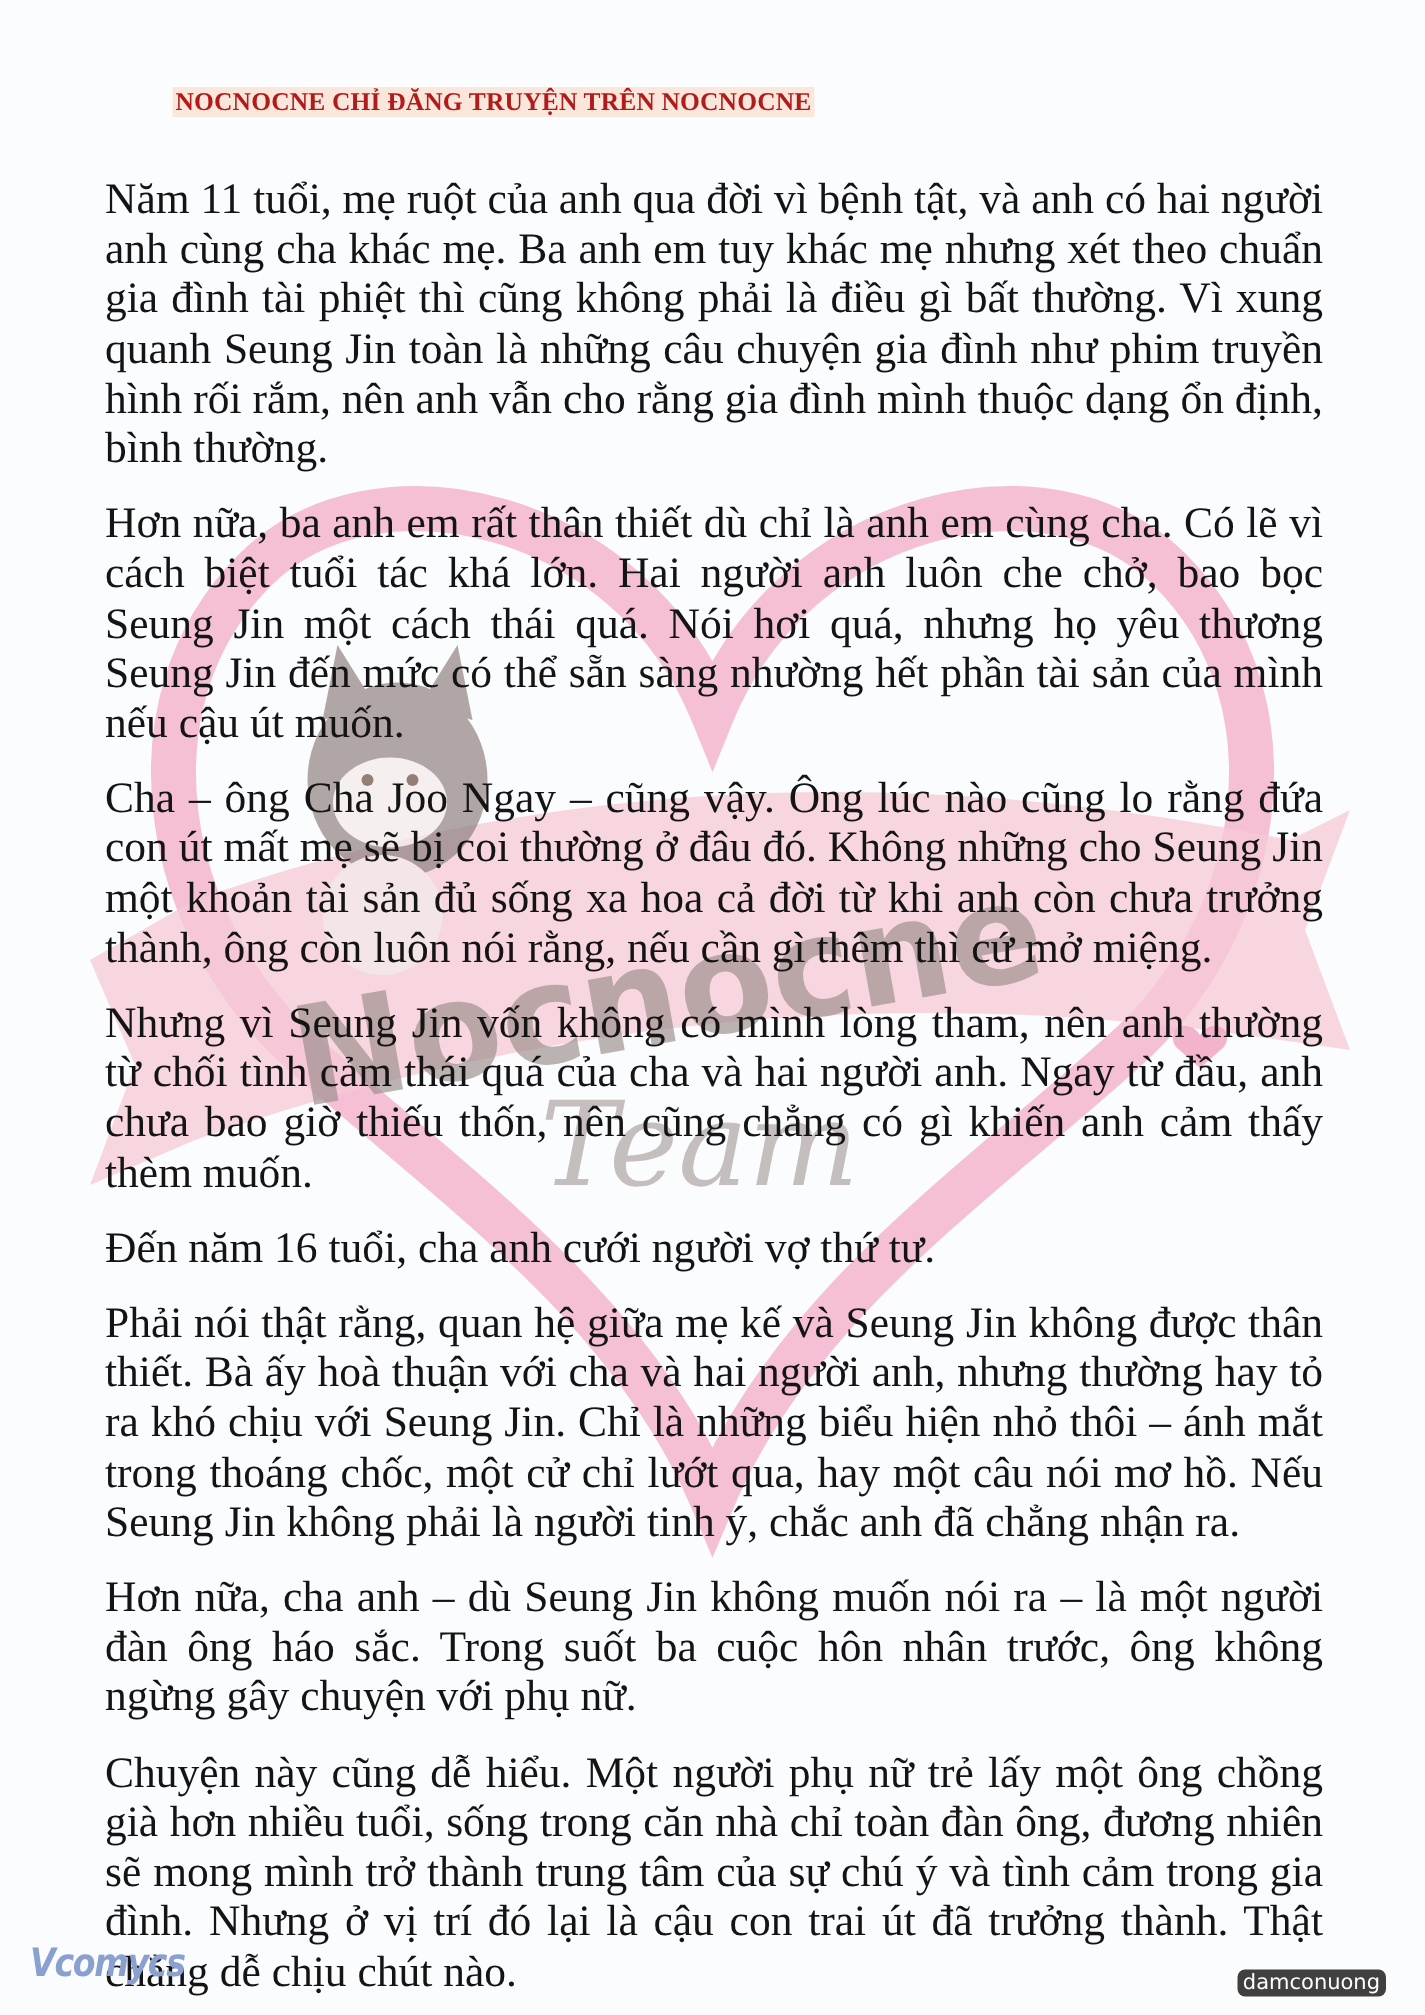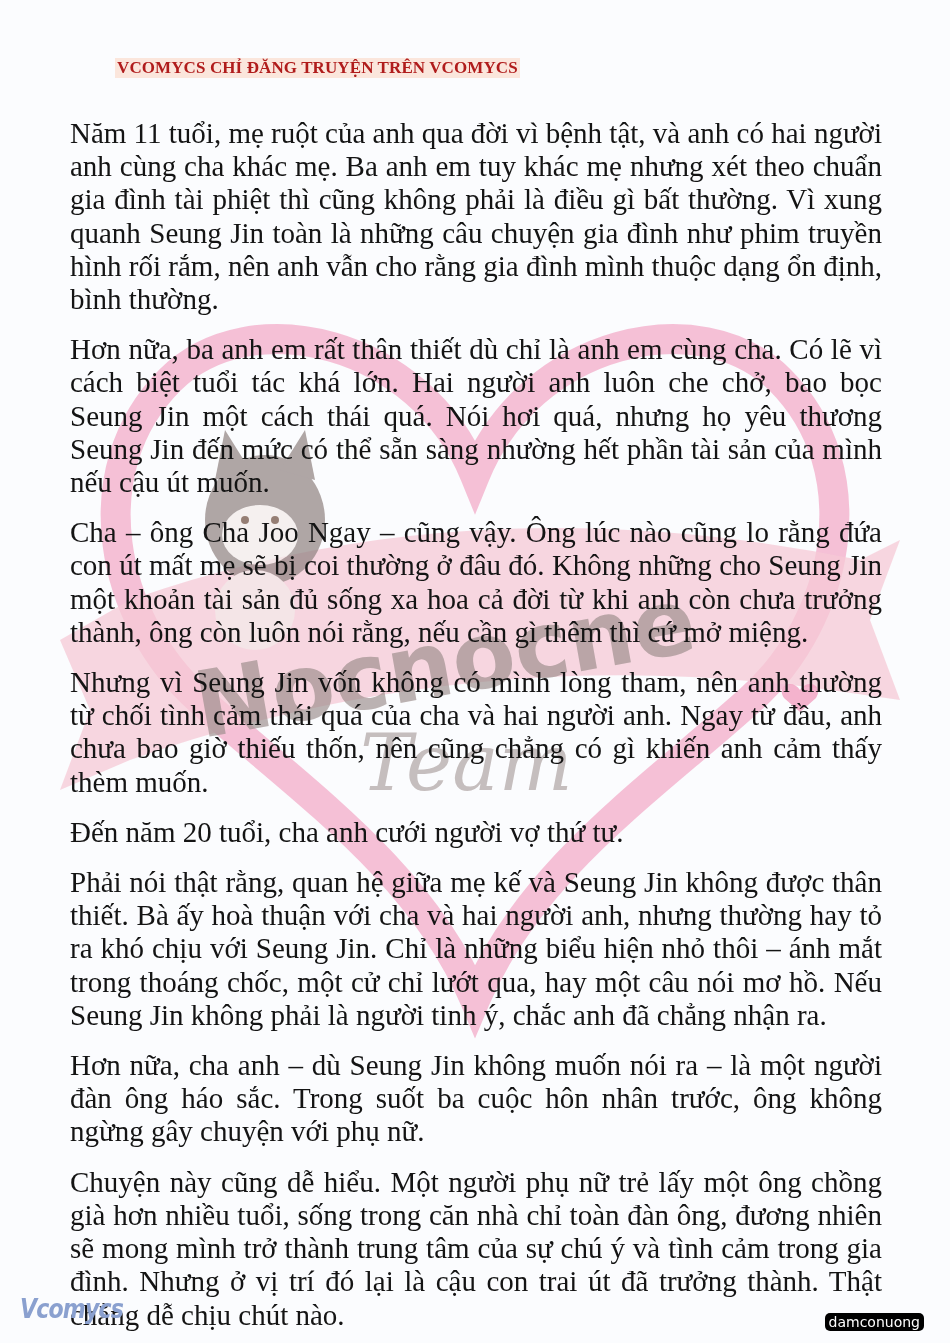--- a/index.html
+++ b/index.html
@@ -37,21 +37,21 @@
       font-style: italic; font-weight: bold;
       font-size: 26px; letter-spacing: -1px;
       color: #8aa0cf;
       transform: scaleX(0.85); transform-origin: left;
     }
     .footer-tag {
       position: absolute; right: 26px; top: 1313px;
       font-family: "DejaVu Sans", sans-serif;
       font-size: 14px;
       color: #ffffff;
-      background: #000000;
+      background: #404040;
       border-radius: 5px;
       padding: 0 4px;
       line-height: 18px;
     }
   </style>
 </head>
 <body>
 
 <div class="page">
 
@@ -69,28 +69,28 @@
       <circle cx="245" cy="520" r="4" fill="#6b4a3a"></circle>
       <circle cx="275" cy="520" r="4" fill="#6b4a3a"></circle>
       <ellipse cx="255" cy="610" rx="40" ry="40" fill="#f3ecea"></ellipse>
     </g>
 
     <path d="M800 690 c -8 -12 -24 -4 -16 8 l 16 14 l 16 -14 c 8 -12 -8 -20 -16 -8 z" fill="#f3a0c0" opacity="0.8"></path>
     <text x="190" y="690" font-family="DejaVu Sans, sans-serif" font-weight="bold" font-size="92" fill="#9a8c8a" opacity="0.65" transform="rotate(-10 470 650)">Nocnocne</text>
     <text x="360" y="790" font-family="DejaVu Serif, serif" font-style="italic" font-size="78" fill="#9a8c8a" opacity="0.55">Team</text>
   </svg>
 
-  <div class="header-note">VCOMYCS CHỈ ĐĂNG TRUYỆN TRÊN VCOMYCS</div>
+  <div class="header-note">NOCNOCNE CHỈ ĐĂNG TRUYỆN TRÊN NOCNOCNE</div>
 
   <div class="content">
     <p>Năm 11 tuổi, mẹ ruột của anh qua đời vì bệnh tật, và anh có hai người anh cùng cha khác mẹ. Ba anh em tuy khác mẹ nhưng xét theo chuẩn gia đình tài phiệt thì cũng không phải là điều gì bất thường. Vì xung quanh Seung Jin toàn là những câu chuyện gia đình như phim truyền hình rối rắm, nên anh vẫn cho rằng gia đình mình thuộc dạng ổn định, bình thường.</p>
     <p>Hơn nữa, ba anh em rất thân thiết dù chỉ là anh em cùng cha. Có lẽ vì cách biệt tuổi tác khá lớn. Hai người anh luôn che chở, bao bọc Seung Jin một cách thái quá. Nói hơi quá, nhưng họ yêu thương Seung Jin đến mức có thể sẵn sàng nhường hết phần tài sản của mình nếu cậu út muốn.</p>
     <p>Cha – ông Cha Joo Ngay – cũng vậy. Ông lúc nào cũng lo rằng đứa con út mất mẹ sẽ bị coi thường ở đâu đó. Không những cho Seung Jin một khoản tài sản đủ sống xa hoa cả đời từ khi anh còn chưa trưởng thành, ông còn luôn nói rằng, nếu cần gì thêm thì cứ mở miệng.</p>
     <p>Nhưng vì Seung Jin vốn không có mình lòng tham, nên anh thường từ chối tình cảm thái quá của cha và hai người anh. Ngay từ đầu, anh chưa bao giờ thiếu thốn, nên cũng chẳng có gì khiến anh cảm thấy thèm muốn.</p>
-    <p>Đến năm 20 tuổi, cha anh cưới người vợ thứ tư.</p>
+    <p>Đến năm 16 tuổi, cha anh cưới người vợ thứ tư.</p>
     <p>Phải nói thật rằng, quan hệ giữa mẹ kế và Seung Jin không được thân thiết. Bà ấy hoà thuận với cha và hai người anh, nhưng thường hay tỏ ra khó chịu với Seung Jin. Chỉ là những biểu hiện nhỏ thôi – ánh mắt trong thoáng chốc, một cử chỉ lướt qua, hay một câu nói mơ hồ. Nếu Seung Jin không phải là người tinh ý, chắc anh đã chẳng nhận ra.</p>
     <p>Hơn nữa, cha anh – dù Seung Jin không muốn nói ra – là một người đàn ông háo sắc. Trong suốt ba cuộc hôn nhân trước, ông không ngừng gây chuyện với phụ nữ.</p>
     <p>Chuyện này cũng dễ hiểu. Một người phụ nữ trẻ lấy một ông chồng già hơn nhiều tuổi, sống trong căn nhà chỉ toàn đàn ông, đương nhiên sẽ mong mình trở thành trung tâm của sự chú ý và tình cảm trong gia đình. Nhưng ở vị trí đó lại là cậu con trai út đã trưởng thành. Thật chẳng dễ chịu chút nào.</p>
   </div>
 
   <div class="footer-logo">Vcomycs</div>
   <div class="footer-tag">damconuong</div>
 </div>
 
 </body></html>

